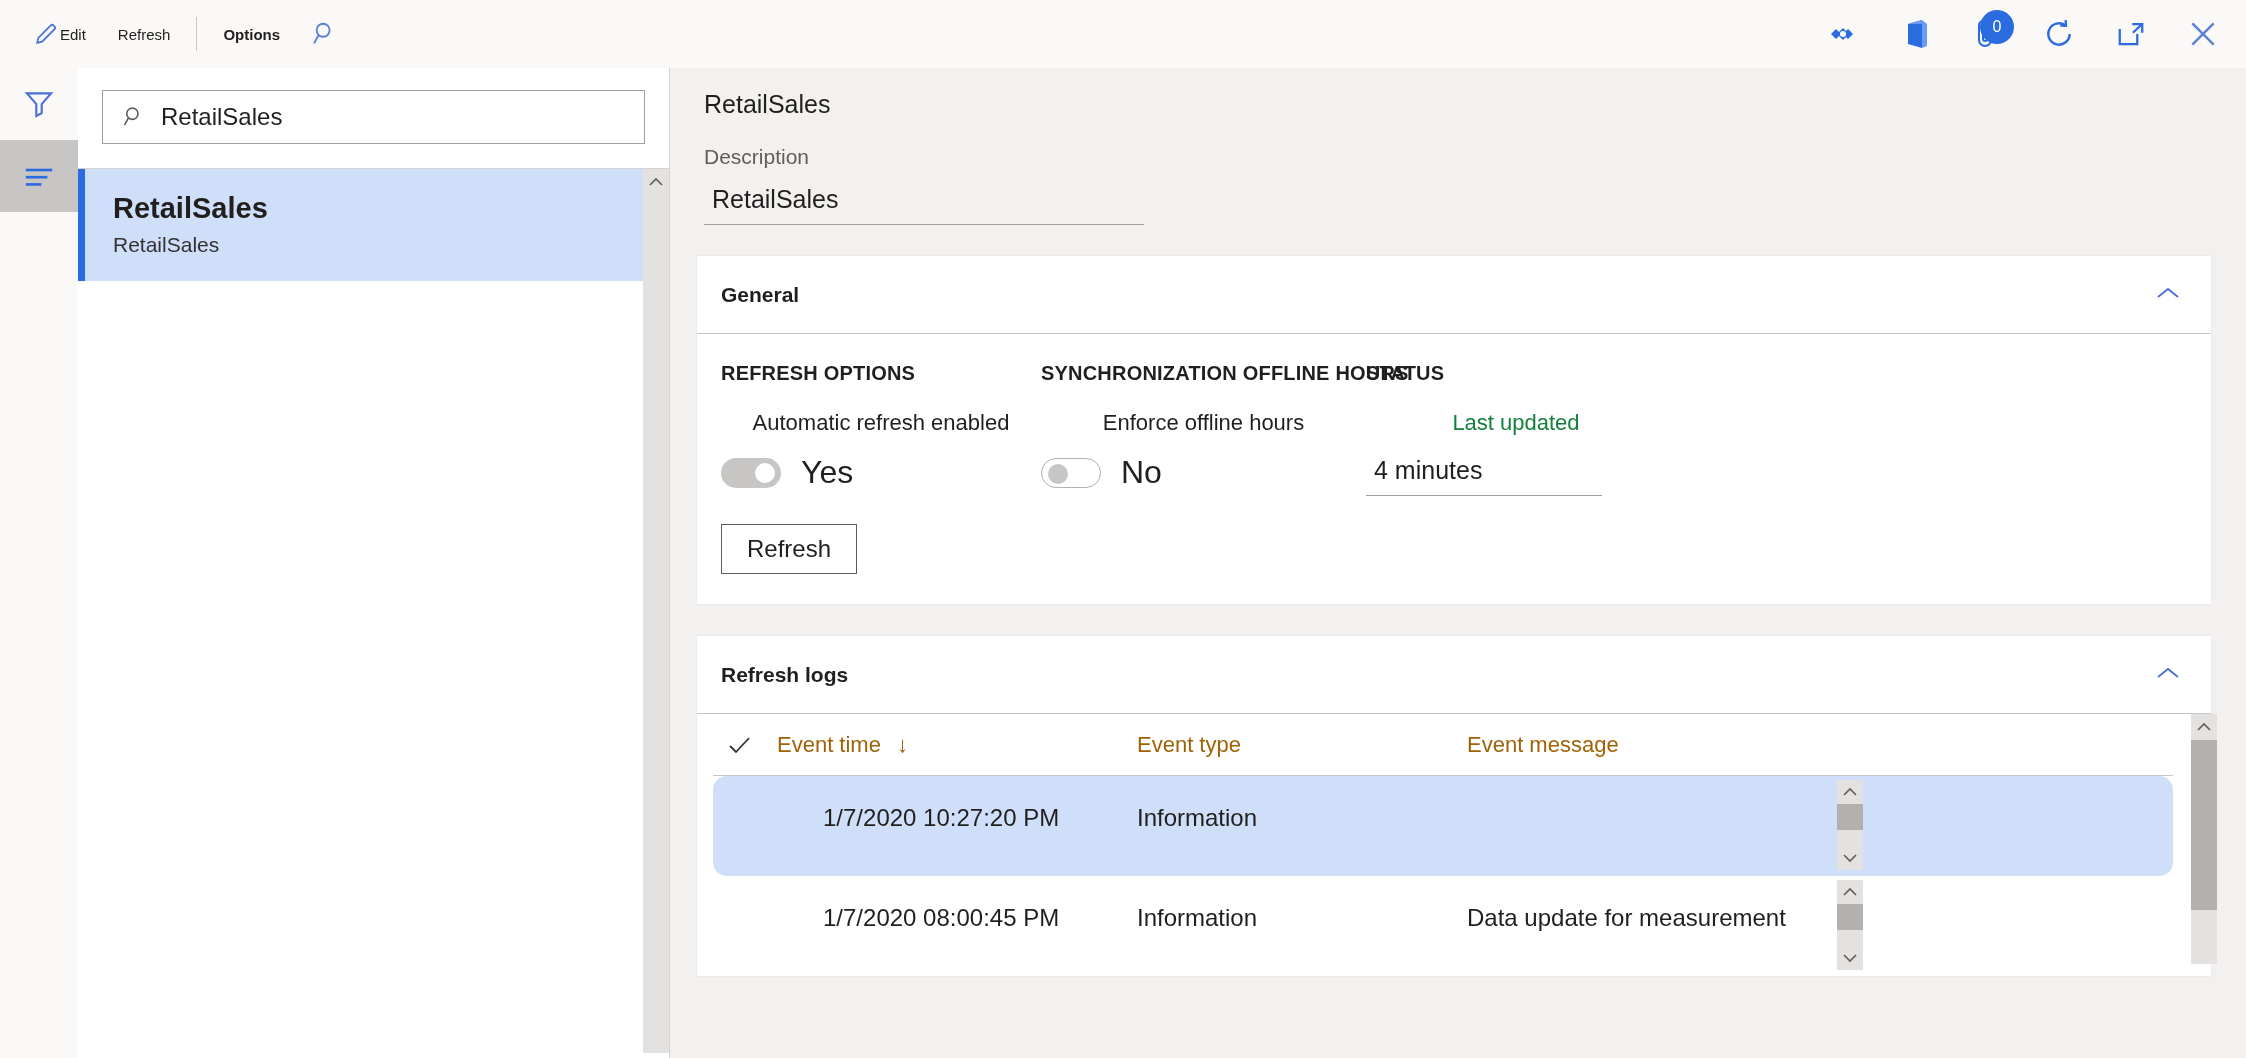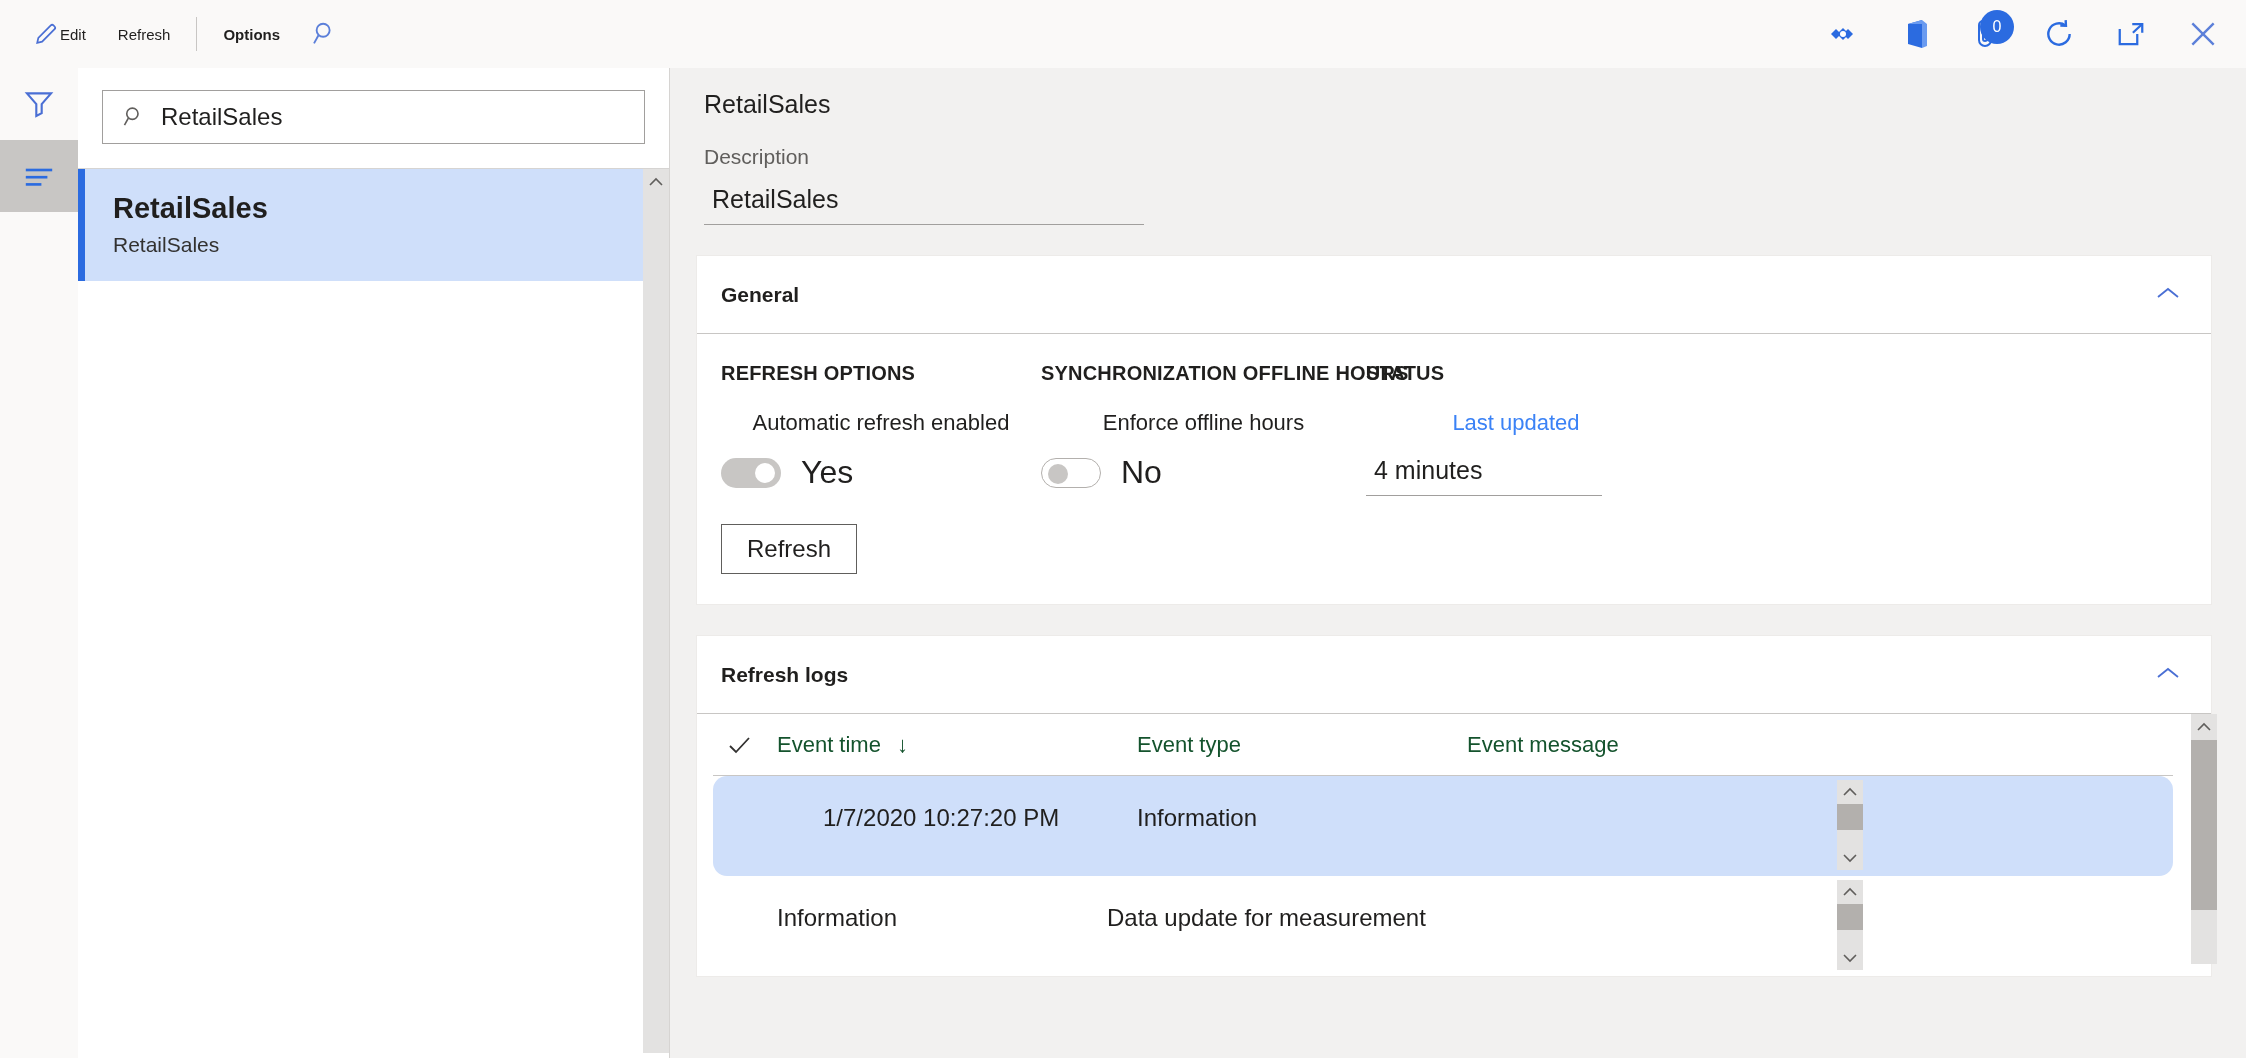--- a/index.html
+++ b/index.html
@@ -112,21 +112,21 @@
   .cols { display: flex; }
   .col { }
   .col-1 { width: 320px; }
   .col-2 { width: 325px; }
   .col-3 { width: 300px; }
   .col-head {
     font-size: 20px; font-weight: bold; color: #201f1e;
     letter-spacing: .2px; white-space: nowrap;
   }
   .col-sub { font-size: 22px; color: #201f1e; margin-top: 25px; white-space: nowrap; text-align: center; }
-  .col-sub.muted { color: #3b82f6; }
+  .col-sub.muted { color: #15803d; }
 
   .toggle-row { display: flex; align-items: center; gap: 20px; margin-top: 18px; }
   .toggle {
     width: 60px; height: 30px; border-radius: 15px; position: relative; cursor: pointer;
   }
   .toggle.on  { background: #c8c6c4; }
   .toggle.off { background: #ffffff; border: 1px solid #b3b0ad; }
   .knob { position: absolute; top: 5px; width: 20px; height: 20px; border-radius: 50%; }
   .toggle.on  .knob { right: 6px; background: #ffffff; }
   .toggle.off .knob { left: 6px;  background: #c8c6c4; }
@@ -145,21 +145,21 @@
     font-size: 24px; color: #201f1e; font-family: "Liberation Sans", sans-serif;
   }
 
   
   .grid-wrap { position: relative; padding-left: 16px; }
   .grid { width: 1460px; }
   .grid-header {
     display: flex; align-items: center; height: 62px;
     border-bottom: 1px solid #c8c6c4; padding-left: 14px;
   }
-  .gh { font-size: 22px; color: #14532d; }
+  .gh { font-size: 22px; color: #a16207; }
   .c-check { width: 50px; display: flex; align-items: center; }
   .c-time  { width: 360px; }
   .c-type  { width: 330px; }
   .c-msg   { width: 340px; }
 
   .grid-row { display: flex; min-height: 100px; padding-left: 14px; position: relative; border-radius: 14px; }
   .grid-row.selected { background: #cfdffa; }
   .cell { font-size: 24px; color: #201f1e; padding-top: 24px; line-height: 1.5; }
   .cell.c-time { padding-left: 46px; }
   .cell.c-msg { padding-right: 14px; }
@@ -393,20 +393,21 @@
             <div class="arrow">
               <svg width="16" height="10" viewBox="0 0 16 10" fill="none" stroke="#605e5c" stroke-width="1.6">
                   <polyline points="2,2 8,8 14,2"></polyline>
                 </svg>
             </div>
           </div>
         </div>
 
         <div class="grid-row">
           <div class="cell c-check"></div>
+          <div class="cell c-time">1/7/2020 08:00:45 PM</div>
           <div class="cell c-type">Information</div>
           <div class="cell c-msg">Data update for measurement</div>
           <div class="cell-scroll">
             <div class="arrow">
               <svg width="16" height="10" viewBox="0 0 16 10" fill="none" stroke="#605e5c" stroke-width="1.6">
                   <polyline points="2,8 8,2 14,8"></polyline>
                 </svg>
             </div>
             <div class="thumb"></div>
             <div class="spacer"></div>

